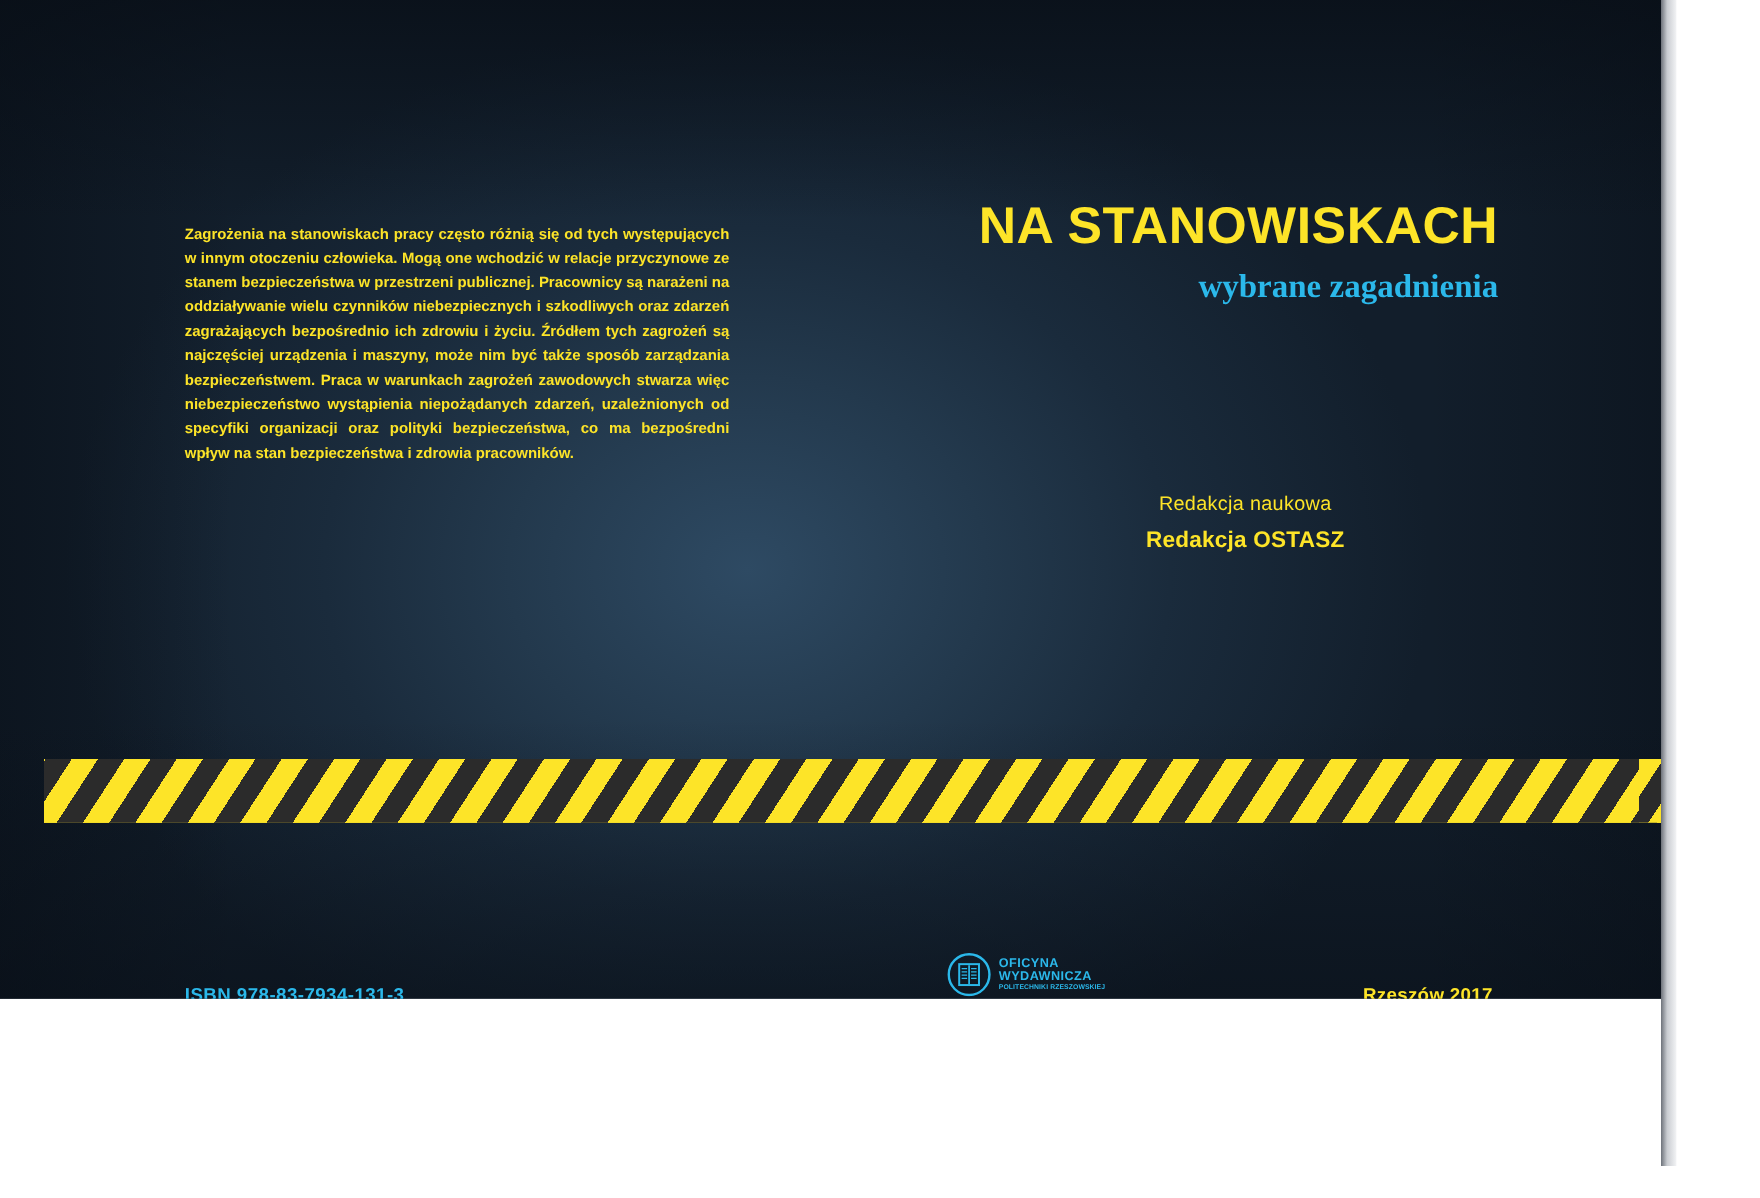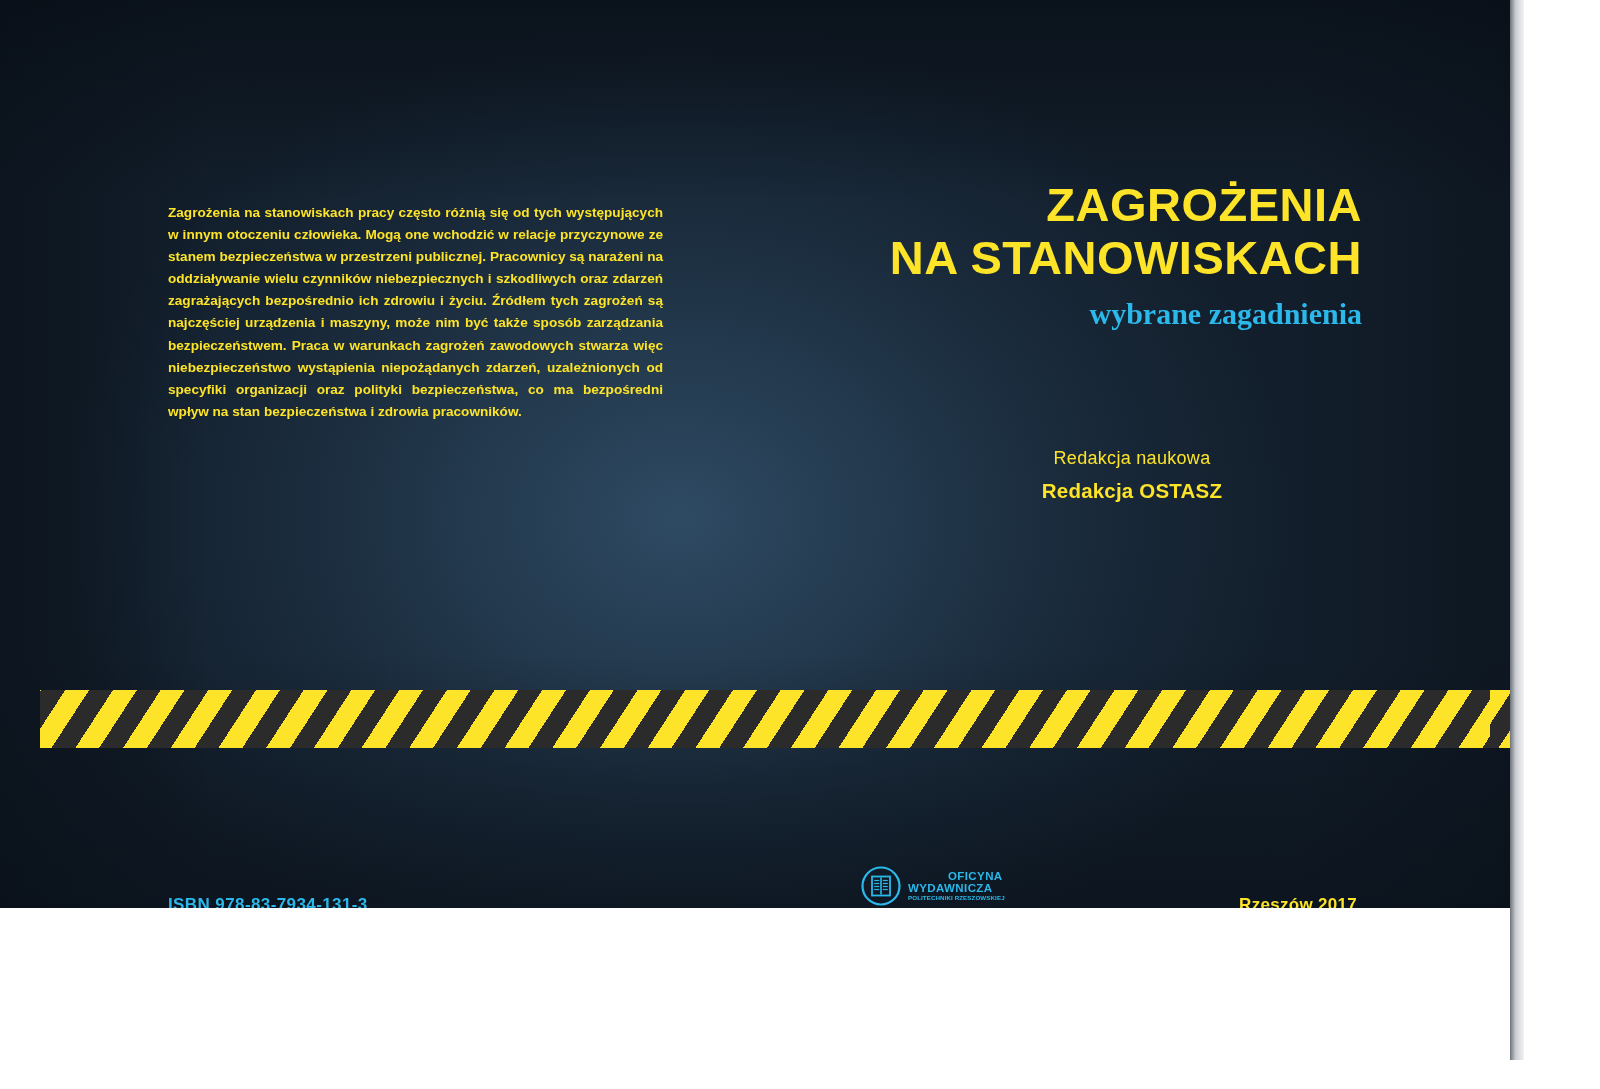--- a/index.html
+++ b/index.html
@@ -184,21 +184,20 @@
     flex: 0 0 auto;
   }
   #publisher-text {
     line-height: 1.05;
   }
   .pub-line-1 {
     color: #2bb8ea;
     font-size: 11.5px;
     font-weight: bold;
     letter-spacing: 0.4px;
-    margin-left: 40px;
   }
   .pub-line-2 {
     color: #2bb8ea;
     font-size: 11.5px;
     font-weight: bold;
     letter-spacing: 0.4px;
   }
   .pub-line-3 {
     color: #2bb8ea;
     font-size: 6.2px;
@@ -208,21 +207,20 @@
   }
 </style>
 </head>
 <body>
 
 <div id="cover">
 
   <p id="blurb">Zagrożenia na stanowiskach pracy często różnią się od tych występujących w innym otoczeniu człowieka. Mogą one wchodzić w relacje przyczynowe ze stanem bezpieczeństwa w przestrzeni publicznej. Pracownicy są narażeni na oddziaływanie wielu czynników niebezpiecznych i szkodliwych oraz zdarzeń zagrażających bezpośrednio ich zdrowiu i życiu. Źródłem tych zagrożeń są najczęściej urządzenia i maszyny, może nim być także sposób zarządzania bezpieczeństwem. Praca w warunkach zagrożeń zawodowych stwarza więc niebezpieczeństwo wystąpienia niepożądanych zdarzeń, uzależnionych od specyfiki organizacji oraz polityki bezpieczeństwa, co ma bezpośredni wpływ na stan bezpieczeństwa i zdrowia pracowników.</p>
 
   <div id="front-title">
-    <div class="title-line">ZAGROŻENIA</div>
     <div class="title-line">NA STANOWISKACH</div>
     <div id="subtitle">wybrane zagadnienia</div>
   </div>
 
   <div id="editors">
     <div id="editors-label">Redakcja naukowa</div>
     <div class="editor-name">Redakcja OSTASZ</div>
   </div>
 
   <div id="hazard-band">

